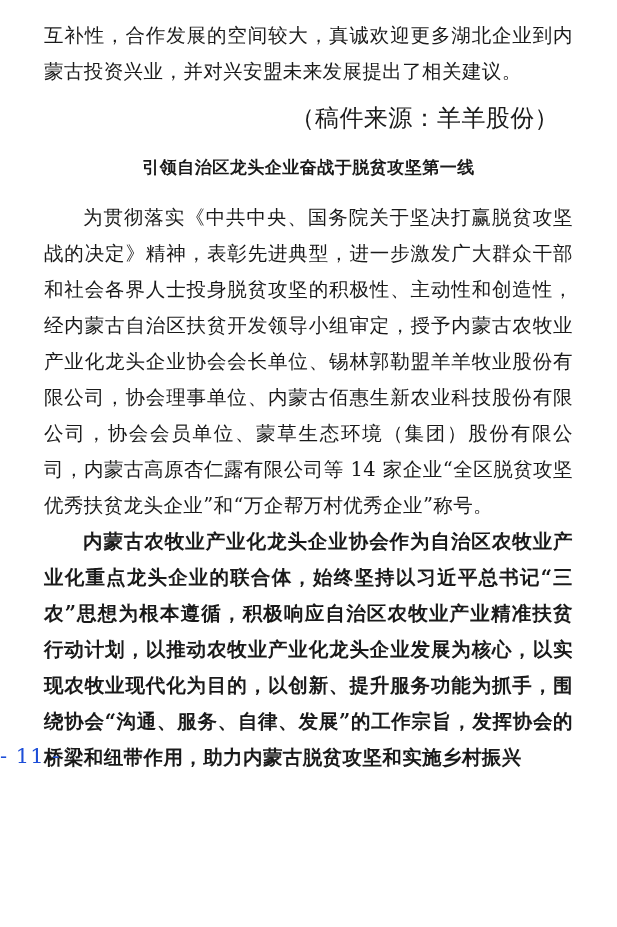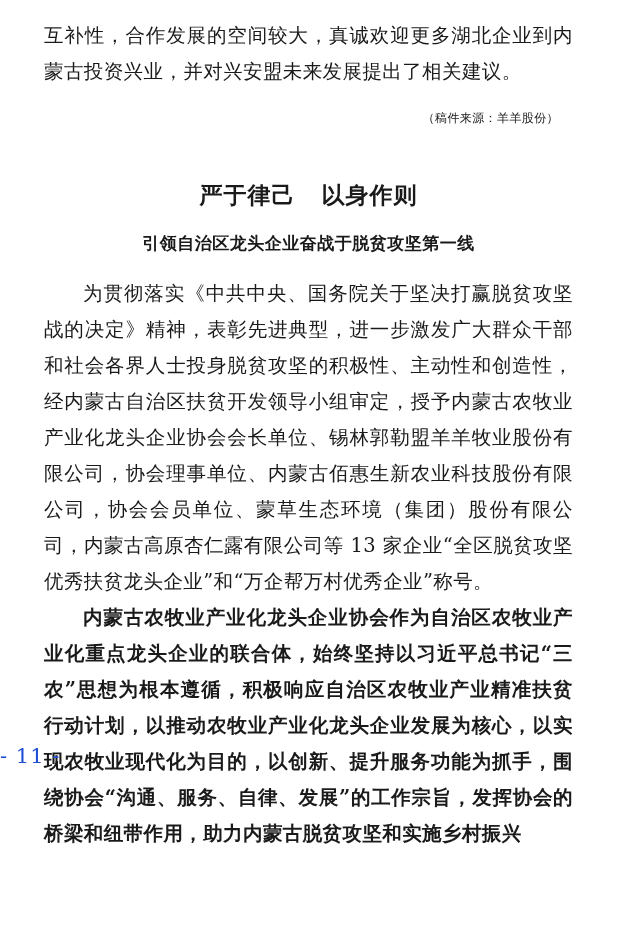--- a/index.html
+++ b/index.html
@@ -27,21 +27,21 @@
     line-height: 36px;
     text-align: justify;
     text-justify: inter-ideograph;
     letter-spacing: 0.4px;
     margin: 0;
   }
   .para-indent {
     text-indent: 2em;
   }
   .source-line {
-    font-size: 12px;
+    font-size: 24px;
     line-height: 36px;
     text-align: right;
     margin: 10px 0 0 0;
     padding-right: 14px;
     letter-spacing: 0.4px;
   }
   .title-main {
     text-align: center;
     font-size: 23px;
     font-weight: bold;
@@ -80,25 +80,22 @@
 </style>
 </head>
 <body>
 
 <div class="page">
 
   <p class="para">互补性，合作发展的空间较大，真诚欢迎更多湖北企业到内蒙古投资兴业，并对兴安盟未来发展提出了相关建议。</p>
 
   <p class="source-line">（稿件来源：羊羊股份）</p>
 
-  <h1 class="title-main">
-    <span>严于律己</span><span class="gap"></span><span>以身作则</span>
-  </h1>
 
   <h2 class="title-sub">引领自治区龙头企业奋战于脱贫攻坚第一线</h2>
 
   <div class="body-block">
-    <p class="para para-indent">为贯彻落实《中共中央、国务院关于坚决打赢脱贫攻坚战的决定》精神，表彰先进典型，进一步激发广大群众干部和社会各界人士投身脱贫攻坚的积极性、主动性和创造性，经内蒙古自治区扶贫开发领导小组审定，授予内蒙古农牧业产业化龙头企业协会会长单位、锡林郭勒盟羊羊牧业股份有限公司，协会理事单位、内蒙古佰惠生新农业科技股份有限公司，协会会员单位、蒙草生态环境（集团）股份有限公司，内蒙古高原杏仁露有限公司等 13 家企业“全区脱贫攻坚优秀扶贫龙头企业”和“万企帮万村优秀企业”称号。</p>
+    <p class="para para-indent">为贯彻落实《中共中央、国务院关于坚决打赢脱贫攻坚战的决定》精神，表彰先进典型，进一步激发广大群众干部和社会各界人士投身脱贫攻坚的积极性、主动性和创造性，经内蒙古自治区扶贫开发领导小组审定，授予内蒙古农牧业产业化龙头企业协会会长单位、锡林郭勒盟羊羊牧业股份有限公司，协会理事单位、内蒙古佰惠生新农业科技股份有限公司，协会会员单位、蒙草生态环境（集团）股份有限公司，内蒙古高原杏仁露有限公司等 14 家企业“全区脱贫攻坚优秀扶贫龙头企业”和“万企帮万村优秀企业”称号。</p>
     <p class="para para-indent">内蒙古农牧业产业化龙头企业协会作为自治区农牧业产业化重点龙头企业的联合体，始终坚持以习近平总书记“三农”思想为根本遵循，积极响应自治区农牧业产业精准扶贫行动计划，以推动农牧业产业化龙头企业发展为核心，以实现农牧业现代化为目的，以创新、提升服务功能为抓手，围绕协会“沟通、服务、自律、发展”的工作宗旨，发挥协会的桥梁和纽带作用，助力内蒙古脱贫攻坚和实施乡村振兴</p>
   </div>
 
   <div class="footer">- 11 -</div>
 </div>
 
 </body></html>

